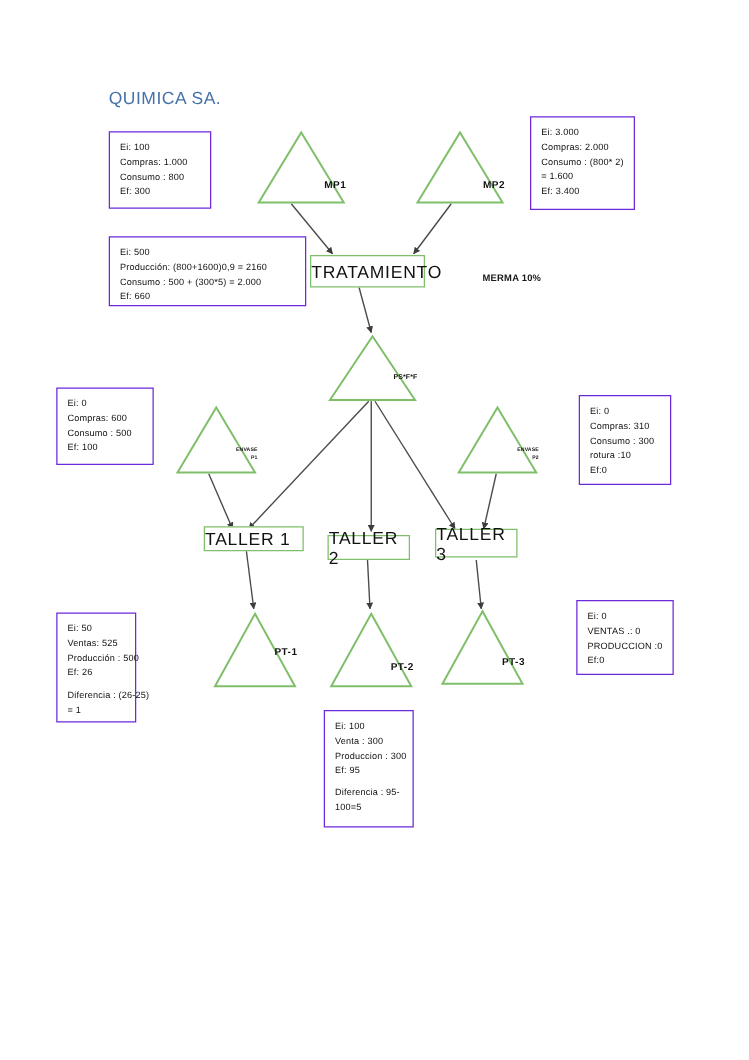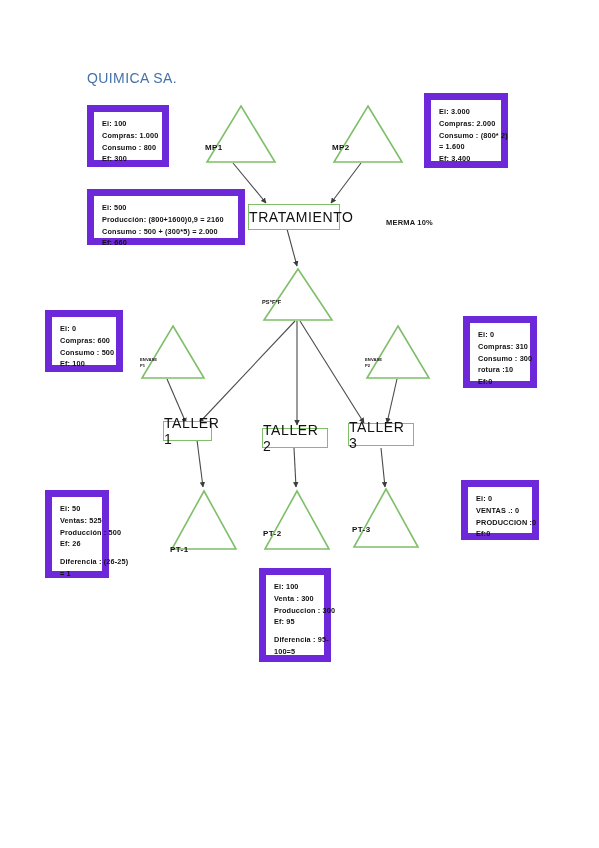--- a/index.html
+++ b/index.html
@@ -37,28 +37,28 @@
   .note {
     position: absolute;
     font-size: 7.5px;
     color: #1a1a1a;
     font-weight: bold;
     letter-spacing: 0.2px;
   }
   
   .box {
     position: absolute;
-    border: 7px solid #6d28d9;
+    border: 1px solid #6d28d9;
     background: #ffffff;
     box-sizing: border-box;
     padding: 6px 7px 6px 8px;
     font-size: 7.3px;
     line-height: 1.62;
     color: #111111;
-    font-weight: bold;
+    font-weight: normal;
     letter-spacing: 0.15px;
   }
   .box .line { white-space: nowrap; }
   .box .gap { height: 6px; }
   
   .rect-node {
     position: absolute;
     border: 1.4px solid #7fbf6a;
     background: #ffffff;
     box-sizing: border-box;
@@ -70,21 +70,21 @@
     letter-spacing: 0.6px;
   }
   
   .tri {
     position: absolute;
   }
   .tri svg { display: block; }
   .tri .tri-label {
     position: absolute;
     width: 100%;
-    text-align: left;
+    text-align: right;
     font-size: 8px;
     color: #111111;
     font-weight: bold;
     letter-spacing: 0.4px;
     line-height: 1.15;
   }
   .tri.small .tri-label {
     font-size: 4.1px;
     letter-spacing: 0.1px;
     line-height: 1.25;
@@ -229,37 +229,37 @@
   </div>
 
   <div class="tri small" style="left:365px; top:324px; width:66px; height:56px;">
     <svg width="66" height="56" viewBox="0 0 66 56" xmlns="http://www.w3.org/2000/svg">
       <polygon points="33,2 64,54 2,54" fill="#ffffff" stroke="#7fbf6a" stroke-width="1.6"></polygon>
     </svg>
     <div class="tri-label" style="top:33px;">ENVASE</div>
     <div class="tri-label" style="top:39px;">P2</div>
   </div>
 
-  <div class="rect-node" style="left:163px; top:421px; width:49px; height:20px;">
+  <div class="rect-node" style="left:163px; top:421px; width:80px; height:20px;">
     <span>TALLER 1</span>
   </div>
 
   <div class="rect-node" style="left:262px; top:428px; width:66px; height:20px;">
     <span>TALLER 2</span>
   </div>
 
   <div class="rect-node" style="left:348px; top:423px; width:66px; height:23px;">
     <span>TALLER 3</span>
   </div>
 
   <div class="tri" style="left:170px; top:489px; width:68px; height:62px;">
     <svg width="68" height="62" viewBox="0 0 68 62" xmlns="http://www.w3.org/2000/svg">
       <polygon points="34,2 66,60 2,60" fill="#ffffff" stroke="#7fbf6a" stroke-width="1.6"></polygon>
     </svg>
-    <div class="tri-label" style="top:56px;">PT-1</div>
+    <div class="tri-label" style="top:28px;">PT-1</div>
   </div>
 
   <div class="tri" style="left:263px; top:489px; width:68px; height:62px;">
     <svg width="68" height="62" viewBox="0 0 68 62" xmlns="http://www.w3.org/2000/svg">
       <polygon points="34,2 66,60 2,60" fill="#ffffff" stroke="#7fbf6a" stroke-width="1.6"></polygon>
     </svg>
     <div class="tri-label" style="top:40px;">PT-2</div>
   </div>
 
   <div class="tri" style="left:352px; top:487px; width:68px; height:62px;">

